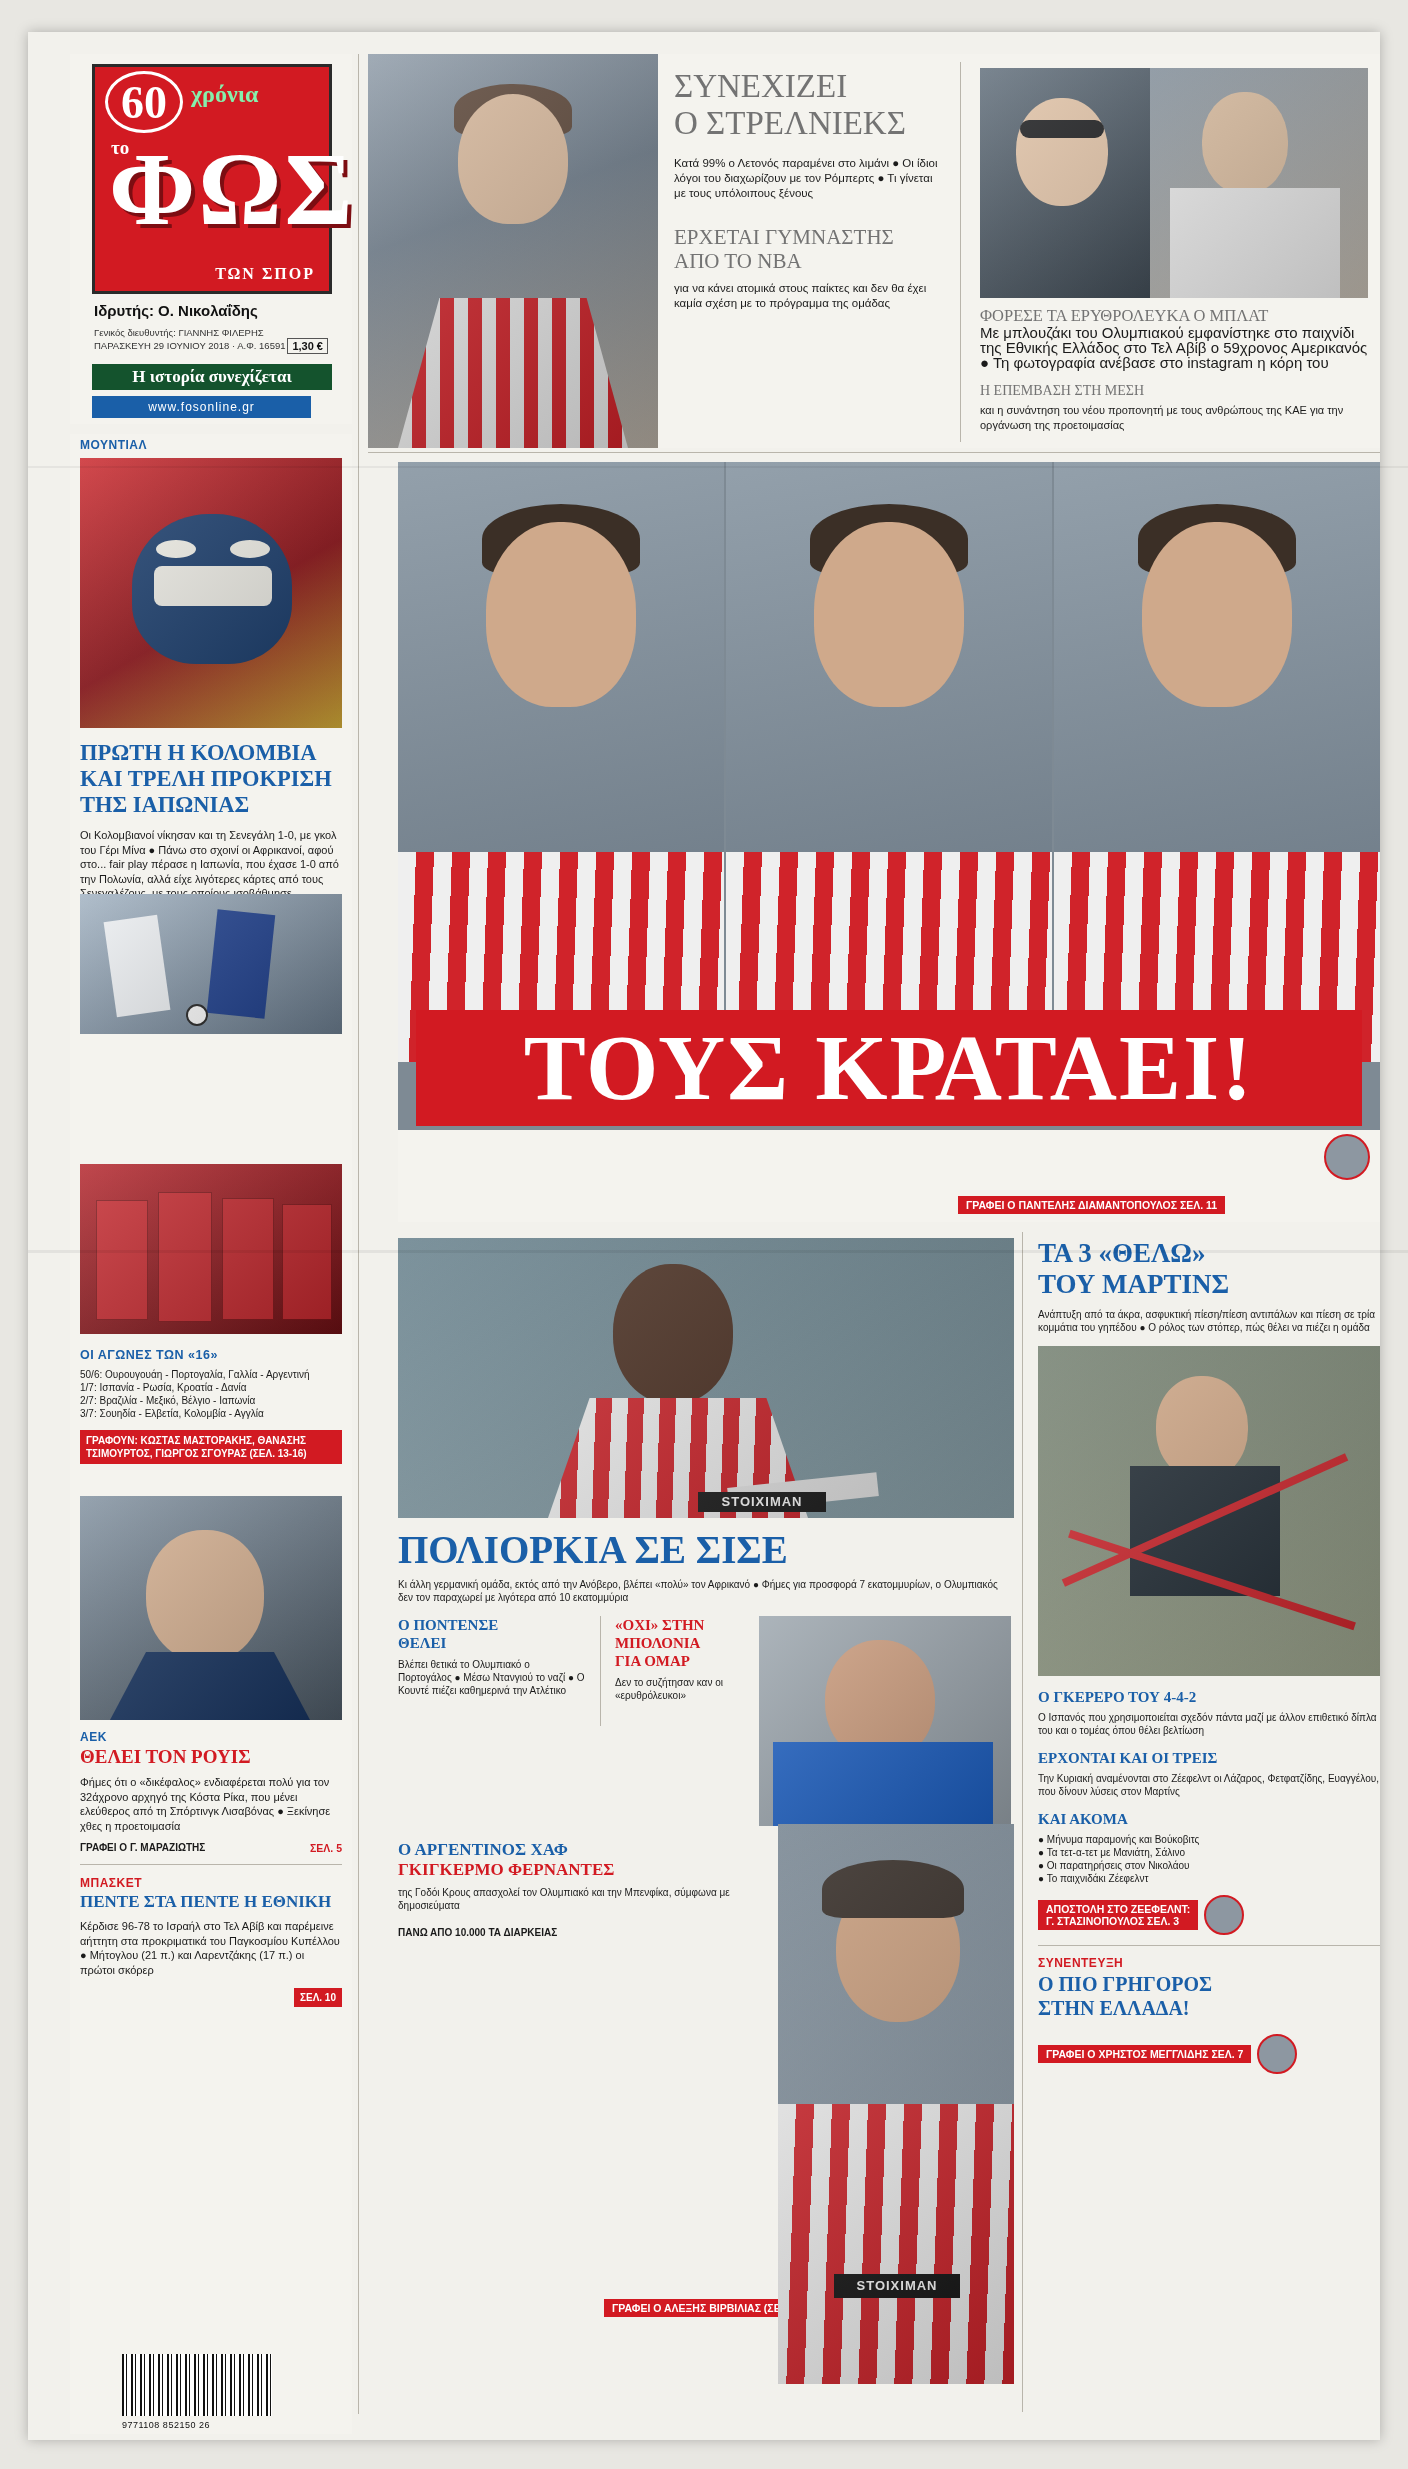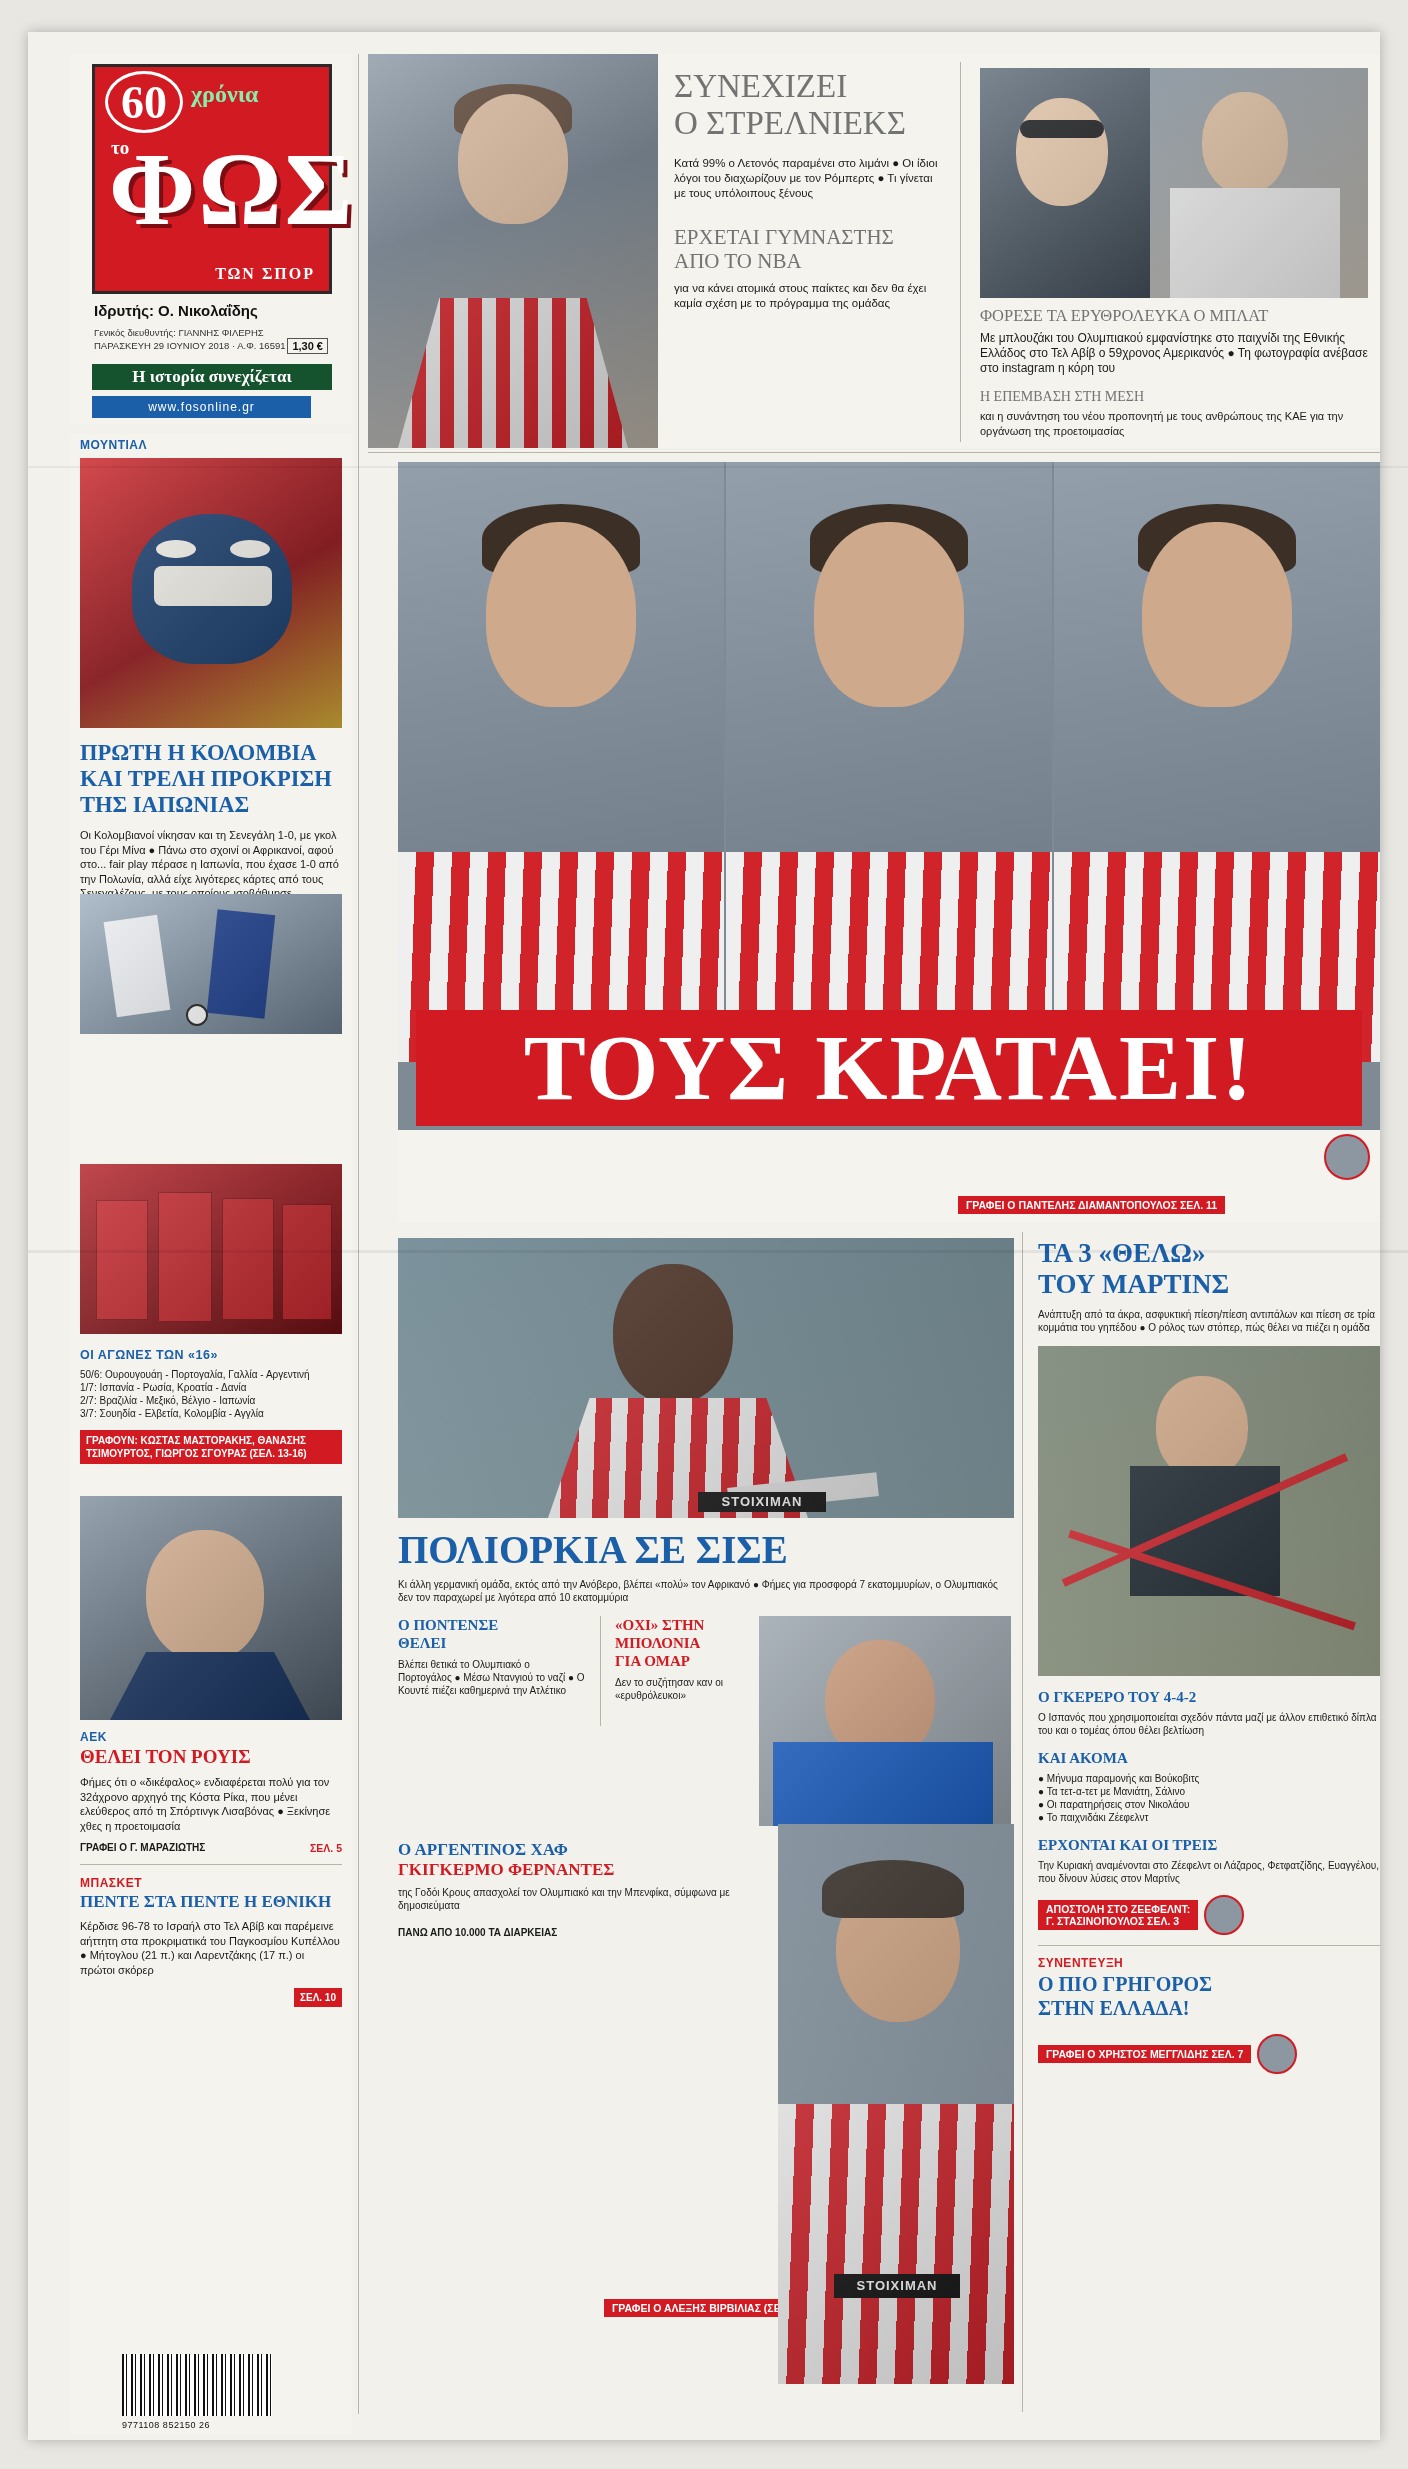--- a/index.html
+++ b/index.html
@@ -287,21 +287,21 @@
         <div style="position:absolute;left:0;top:0;width:170px;height:230px;background:linear-gradient(150deg,#5d6b78,#2f3a44);"></div>
         <div style="position:absolute;left:170px;top:0;width:218px;height:230px;background:linear-gradient(150deg,#8d9aa6,#c8c0b4);"></div>
         <div style="position:absolute;left:36px;top:30px;width:92px;height:108px;background:#e2c3a6;border-radius:48%;"></div>
         <div style="position:absolute;left:40px;top:52px;width:84px;height:18px;background:#17181a;border-radius:9px;"></div>
         <div style="position:absolute;left:222px;top:24px;width:86px;height:102px;background:#e4c6a8;border-radius:48%;"></div>
         <div style="position:absolute;left:190px;top:120px;width:170px;height:110px;background:#f2f2f2;"></div>
       </div>
 
       <div style="position:absolute;left:612px;top:252px;width:388px;">
         <div class="hl-red" style="font-size:16.5px;line-height:19px;">ΦΟΡΕΣΕ ΤΑ ΕΡΥΘΡΟΛΕΥΚΑ Ο ΜΠΛΑΤ</div>
-        <div class="sub-txt" style="margin-top:6px;font-size:12px;">Με μπλουζάκι του Ολυμπιακού εμφανίστηκε στο παιχνίδι της Εθνικής Ελλάδος στο Τελ Αβίβ ο 59χρονος Αμερικανός ● Τη φωτογραφία ανέβασε στο instagram η κόρη του</div>
+        <div class="sub-txt" style="font-size:15px;">Με μπλουζάκι του Ολυμπιακού εμφανίστηκε στο παιχνίδι της Εθνικής Ελλάδος στο Τελ Αβίβ ο 59χρονος Αμερικανός ● Τη φωτογραφία ανέβασε στο instagram η κόρη του</div>
         <div class="hl-red" style="font-size:14px;line-height:17px;margin-top:12px;">Η ΕΠΕΜΒΑΣΗ ΣΤΗ ΜΕΣΗ</div>
         <div class="sub-txt" style="margin-top:4px;font-size:11px;">και η συνάντηση του νέου προπονητή με τους ανθρώπους της ΚΑΕ για την οργάνωση της προετοιμασίας</div>
       </div>
     </div>
 
     <div class="hline" style="left:340px;top:420px;width:1012px;"></div>
     <div class="vline" style="left:330px;top:22px;height:2360px;"></div>
 
     <div class="leftcol">
       <div class="kicker-blue" style="position:absolute;left:10px;top:4px;">ΜΟΥΝΤΙΑΛ</div>
@@ -464,32 +464,32 @@
         <div style="position:absolute;left:12px;top:170px;width:310px;height:8px;background:#d0232a;transform:rotate(-24deg);"></div>
         <div style="position:absolute;left:24px;top:230px;width:300px;height:8px;background:#d0232a;transform:rotate(18deg);"></div>
       </div>
 
       <div style="margin-top:12px;">
         <div class="h-blue" style="font-size:15px;line-height:18px;">Ο ΓΚΕΡΕΡΟ ΤΟΥ 4-4-2</div>
         <div class="tiny" style="margin-top:5px;">Ο Ισπανός που χρησιμοποιείται σχεδόν πάντα μαζί με άλλον επιθετικό δίπλα του και ο τομέας όπου θέλει βελτίωση</div>
       </div>
 
       <div style="margin-top:12px;">
+        <div class="h-blue" style="font-size:15px;line-height:18px;">ΕΡΧΟΝΤΑΙ ΚΑΙ ΟΙ ΤΡΕΙΣ</div>
+        <div class="tiny" style="margin-top:5px;">Την Κυριακή αναμένονται στο Ζέεφελντ οι Λάζαρος, Φετφατζίδης, Ευαγγέλου, που δίνουν λύσεις στον Μαρτίνς</div>
+      </div>
+
+      <div style="margin-top:12px;">
         <div class="h-blue" style="font-size:15px;line-height:18px;">ΚΑΙ ΑΚΟΜΑ</div>
         <div class="tiny" style="margin-top:5px;">● <span>Μήνυμα παραμονής και Βούκοβιτς</span></div>
         <div class="tiny">● <span>Τα τετ-α-τετ με Μανιάτη, Σάλινο</span></div>
         <div class="tiny">● <span>Οι παρατηρήσεις στον Νικολάου</span></div>
         <div class="tiny">● <span>Το παιχνιδάκι Ζέεφελντ</span></div>
       </div>
 
-      <div style="margin-top:12px;">
-        <div class="h-blue" style="font-size:15px;line-height:18px;">ΕΡΧΟΝΤΑΙ ΚΑΙ ΟΙ ΤΡΕΙΣ</div>
-        <div class="tiny" style="margin-top:5px;">Την Κυριακή αναμένονται στο Ζέεφελντ οι Λάζαρος, Φετφατζίδης, Ευαγγέλου, που δίνουν λύσεις στον Μαρτίνς</div>
-      </div>
-
       <div style="margin-top:10px;display:flex;align-items:center;gap:6px;">
         <span class="byline-red" style="white-space:pre-line;">ΑΠΟΣΤΟΛΗ ΣΤΟ ΖΕΕΦΕΛΝΤ:
 Γ. ΣΤΑΣΙΝΟΠΟΥΛΟΣ  ΣΕΛ. 3</span>
         <span class="circle-face" style="width:40px;height:40px;"></span>
       </div>
 
       <div class="hline" style="position:relative;left:0;top:10px;width:342px;"></div>
 
       <div style="margin-top:20px;">
         <div class="kicker-red">ΣΥΝΕΝΤΕΥΞΗ</div>

